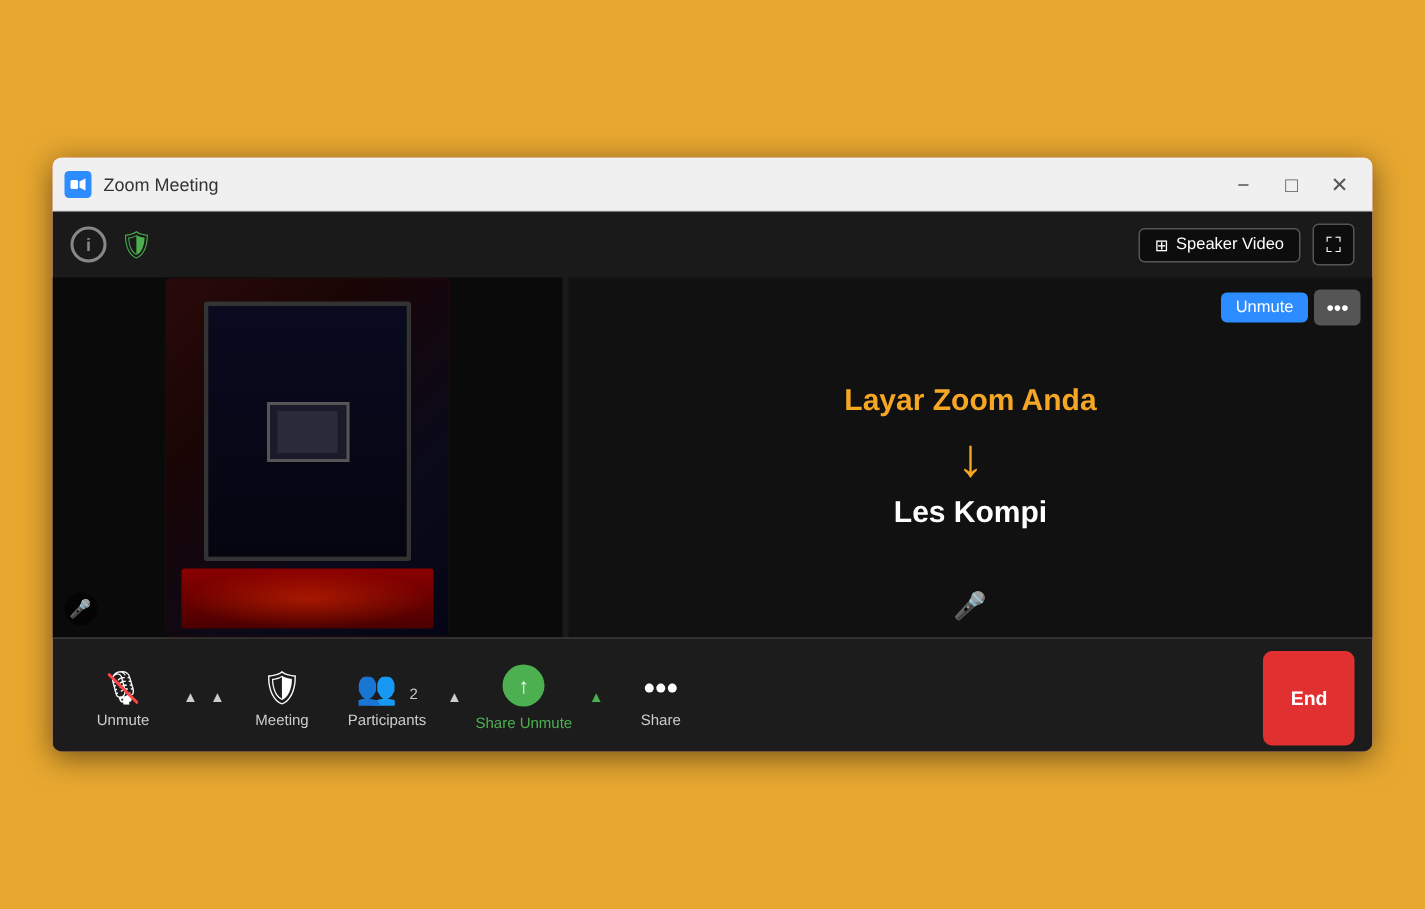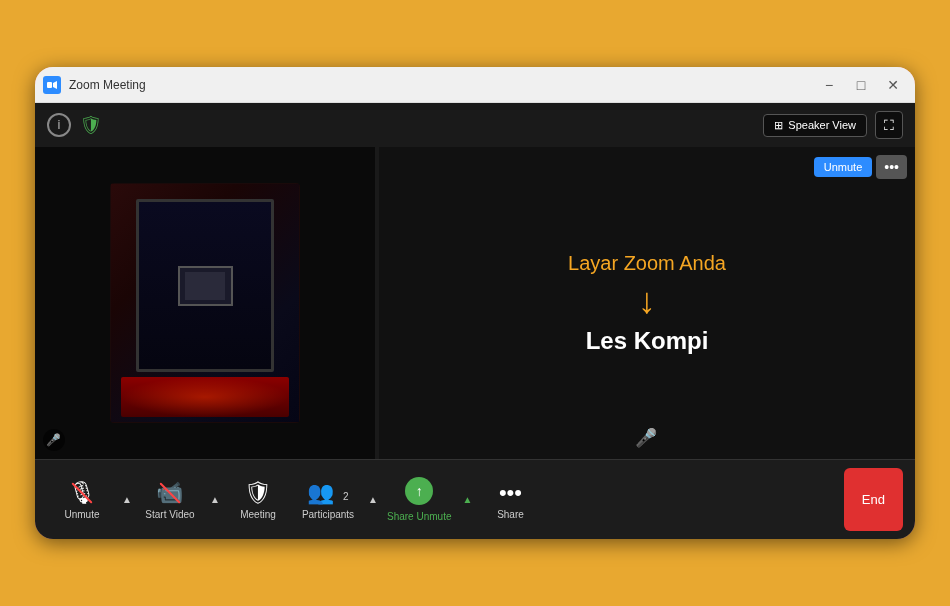--- a/index.html
+++ b/index.html
@@ -7,23 +7,23 @@
       background: #E8A830;
       display: flex;
       justify-content: center;
       align-items: center;
       width: 950px;
       height: 606px;
       font-family: 'Segoe UI', Arial, sans-serif;
     }
     .window {
       width: 880px;
-      height: 472px;
+      height: 396px;
       background: #fca5a5;
-      border-radius: 18px;
+      border-radius: 6px;
       overflow: hidden;
       box-shadow: 0 4px 20px rgba(0,0,0,0.5);
       display: flex;
       flex-direction: column;
     }
     
     .title-bar {
       background: #f0f0f0;
       height: 36px;
       display: flex;
@@ -257,32 +257,32 @@
       background: #111;
       position: relative;
       display: flex;
       flex-direction: column;
       align-items: center;
       justify-content: center;
     }
     .right-panel-label {
       color: #F5A623;
       font-size: 20px;
-      font-weight: 400;
+      font-weight: 700;
       margin-bottom: 8px;
     }
     .down-arrow {
       color: #F5A623;
       font-size: 36px;
       margin-bottom: 8px;
       line-height: 1;
     }
     .participant-name {
       color: white;
-      font-size: 24px;
+      font-size: 20px;
       font-weight: 700;
     }
     .unmute-btn-overlay {
       position: absolute;
       top: 8px;
       right: 8px;
       display: flex;
       align-items: center;
       gap: 4px;
     }
@@ -386,21 +386,21 @@
       font-size: 10px;
       margin-left: 2px;
     }
     .end-btn {
       background: #e03030;
       color: white;
       border: none;
       padding: 24px 18px;
       border-radius: 6px;
       font-size: 13px;
-      font-weight: 400;
+      font-weight: 700;
       cursor: pointer;
       margin-left: auto;
     }
     .share-screen-bg {
       background: #4CAF50;
       border-radius: 50%;
       width: 28px;
       height: 28px;
       display: flex;
       align-items: center;
@@ -431,21 +431,21 @@
   <div class="meeting-area">
 
     <div class="meeting-top-bar">
       <div class="top-left-icons">
         <div class="info-icon">i</div>
         <div class="shield-icon">🛡</div>
       </div>
       <div class="top-right-controls">
         <button class="speaker-view-btn">
           <span>⊞</span>
-          <span>Speaker View</span>
+          <span>Speaker Video</span>
         </button>
         <button class="fullscreen-btn">⛶</button>
       </div>
     </div>
 
     <div class="video-content">
 
       <div class="video-left-panel">
         <div class="video-thumbnail">
           <div class="laptop-screen">
@@ -486,29 +486,20 @@
         <div class="toolbar-item-icon">
           <div class="muted-icon-wrap">
             <span>🎙</span>
             <div class="slash-line"></div>
           </div>
         </div>
         <span class="toolbar-item-label">Unmute</span>
       </div>
       <div class="chevron-btn">▲</div>
 
-      <div class="toolbar-item">
-        <div class="toolbar-item-icon">
-          <div class="muted-icon-wrap">
-            <span>📹</span>
-            <div class="slash-line"></div>
-          </div>
-        </div>
-        <span class="toolbar-item-label">Start Video</span>
-      </div>
       <div class="chevron-btn">▲</div>
 
       <div class="toolbar-item">
         <div class="toolbar-item-icon">🛡</div>
         <span class="toolbar-item-label">Meeting</span>
       </div>
 
       <div class="toolbar-item" style="position:relative;">
         <div class="toolbar-item-icon">
           <span>👥</span>

